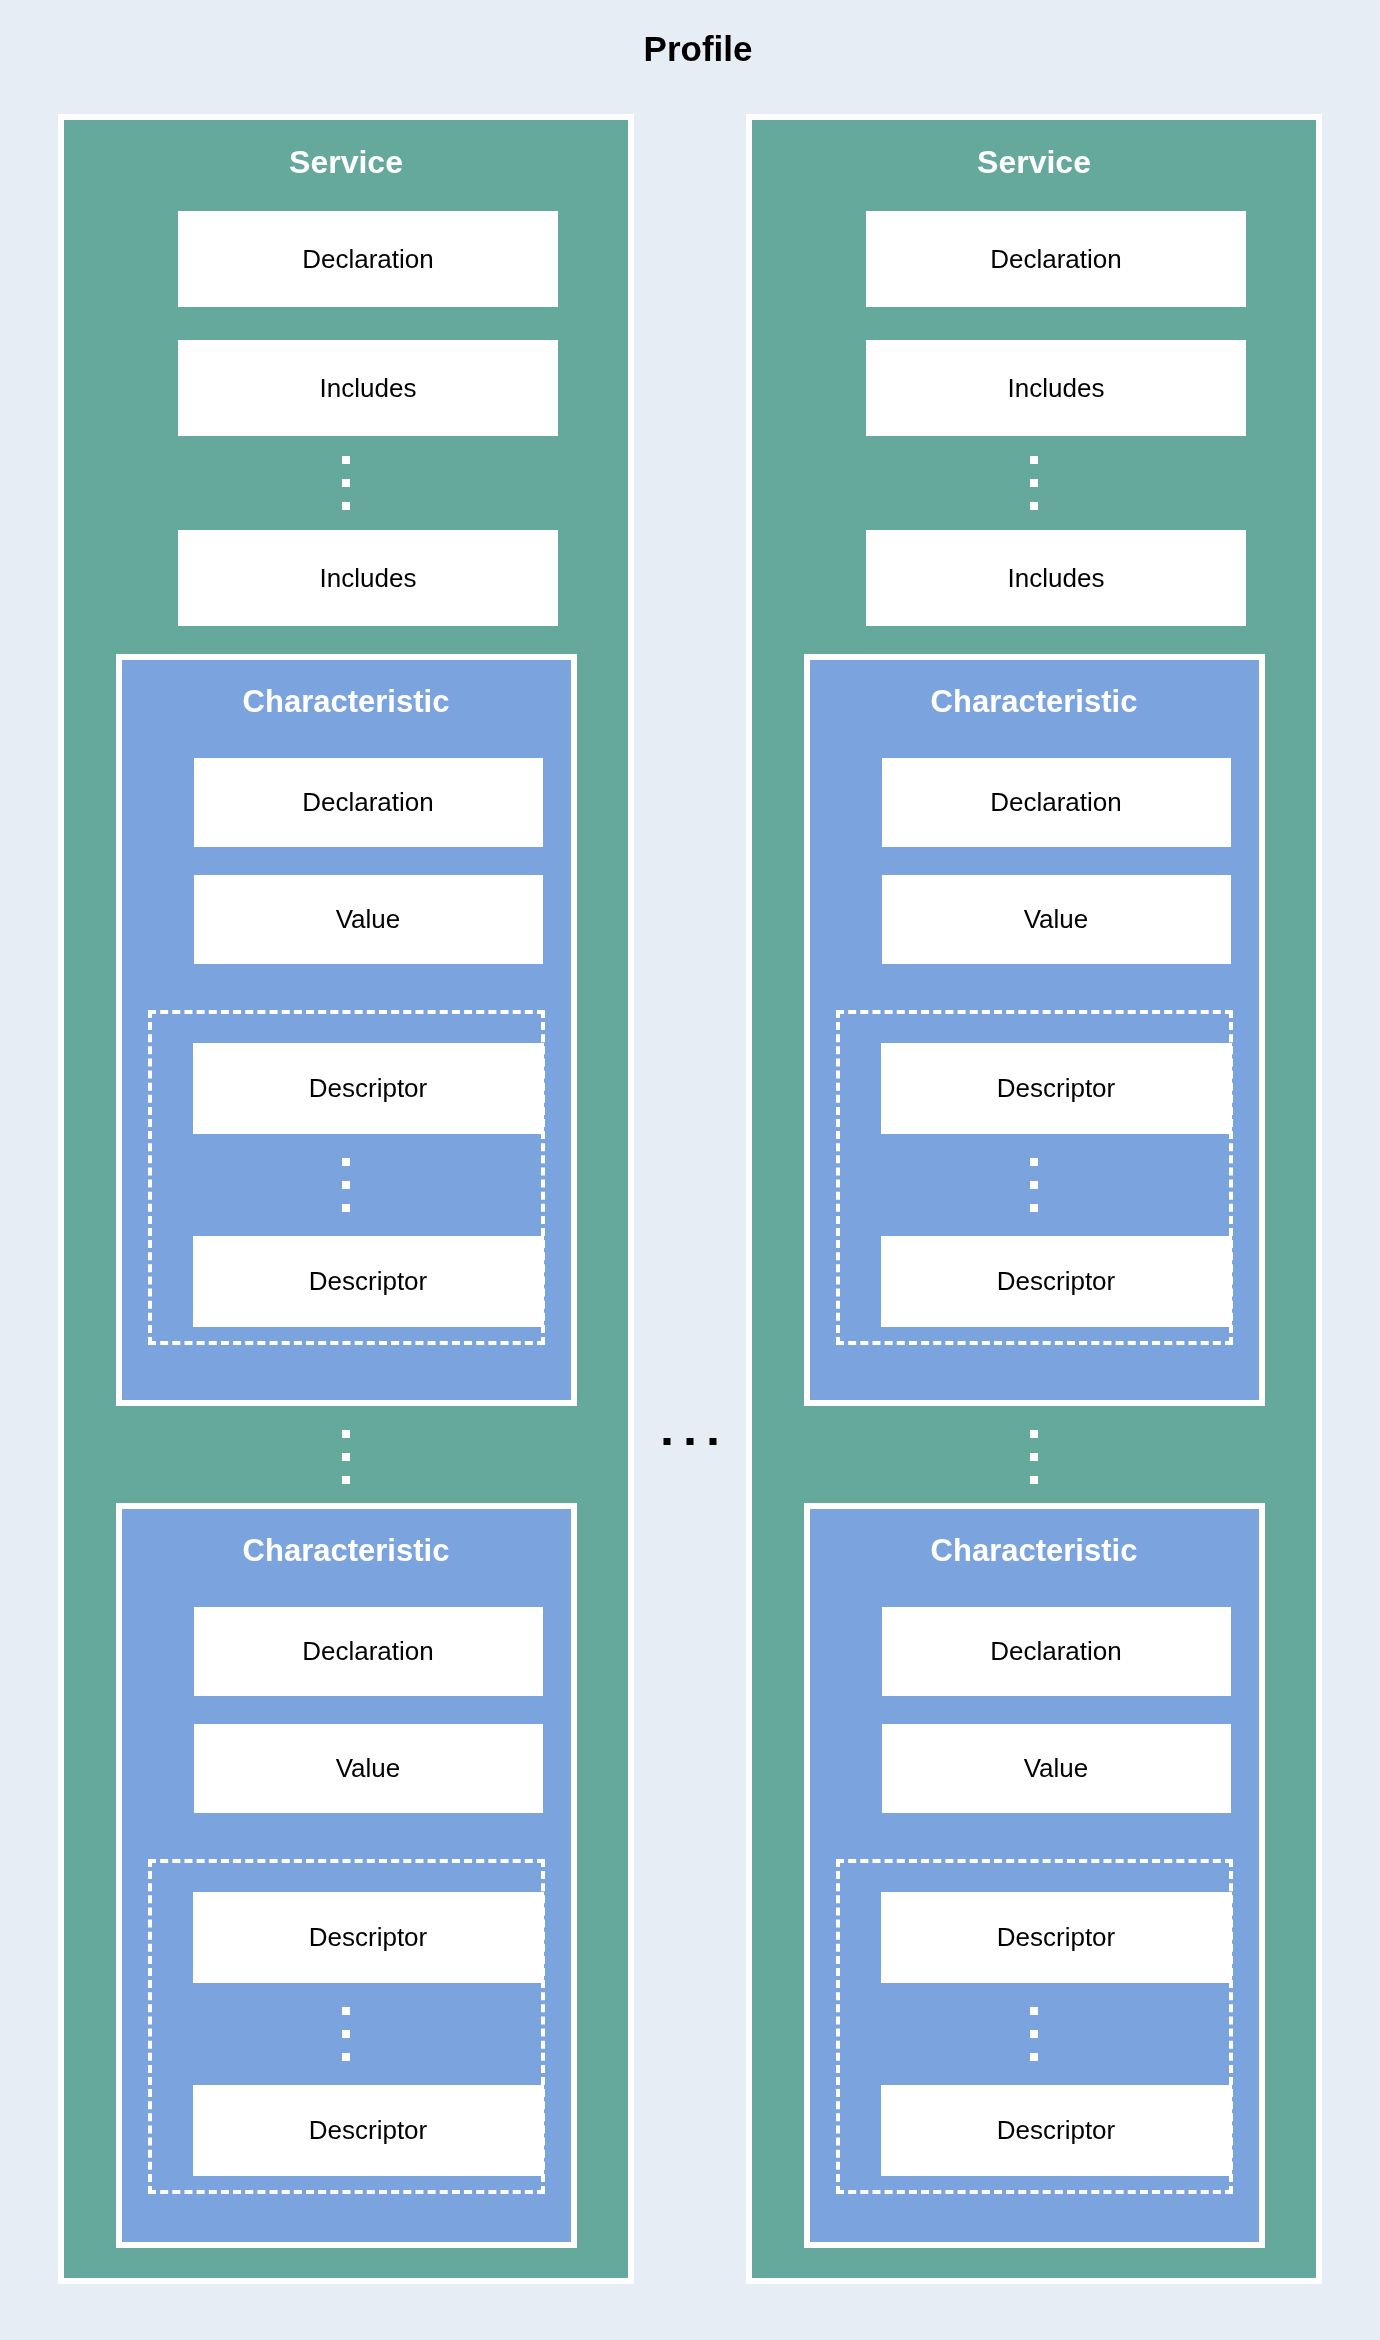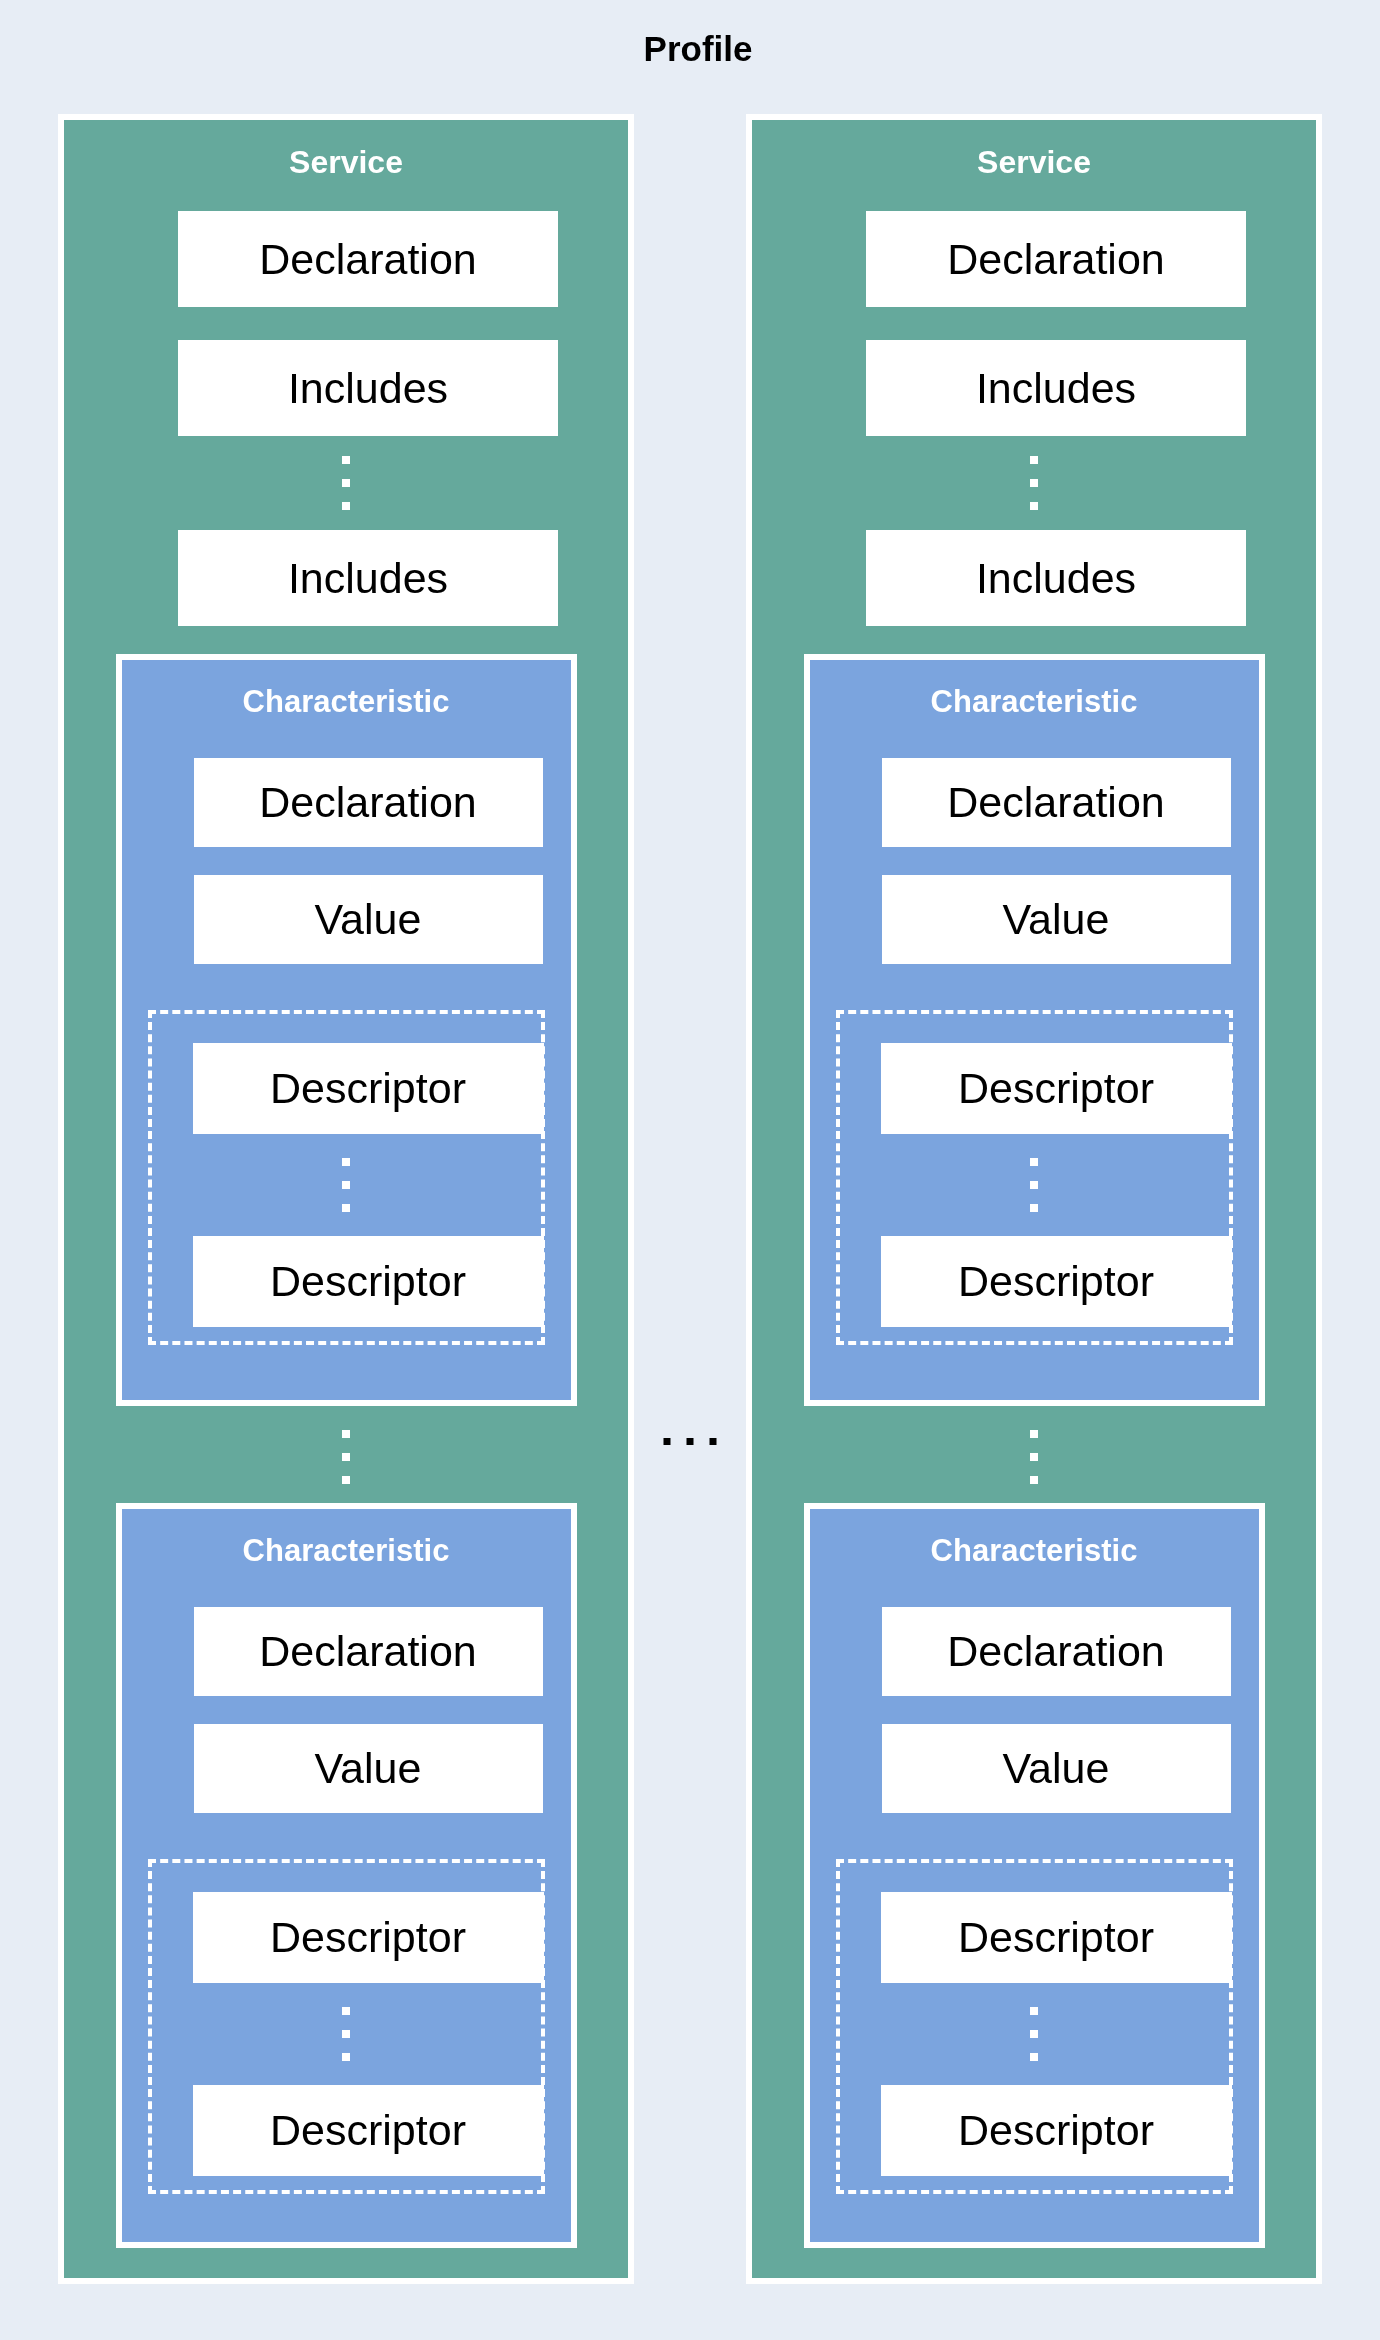--- a/index.html
+++ b/index.html
@@ -34,21 +34,21 @@
     border:6px solid var(--border);
     display:flex;flex-direction:column;align-items:center;
   }
   .service-title{
     margin-top:20px;font-size:32px;line-height:44px;
     font-weight:bold;color:var(--text-light);
   }
   .white-box{
     background:var(--box-fill);
     display:flex;align-items:center;justify-content:center;
-    font-size:43px;color:var(--text-dark);margin-left:44px;
+    font-size:26px;color:var(--text-dark);margin-left:44px;
   }
   .svc-box{width:380px;height:96px;}
   .svc-declaration{margin-top:27px;}
   .svc-includes-first{margin-top:33px;}
   .svc-vdots{margin-top:20px;}
   .svc-includes-last{margin-top:20px;}
   .vdots{display:flex;flex-direction:column;align-items:center;gap:15px;}
   .vdots .dot{width:8px;height:8px;background:var(--border);}
   .characteristic-box{
     width:461px;

